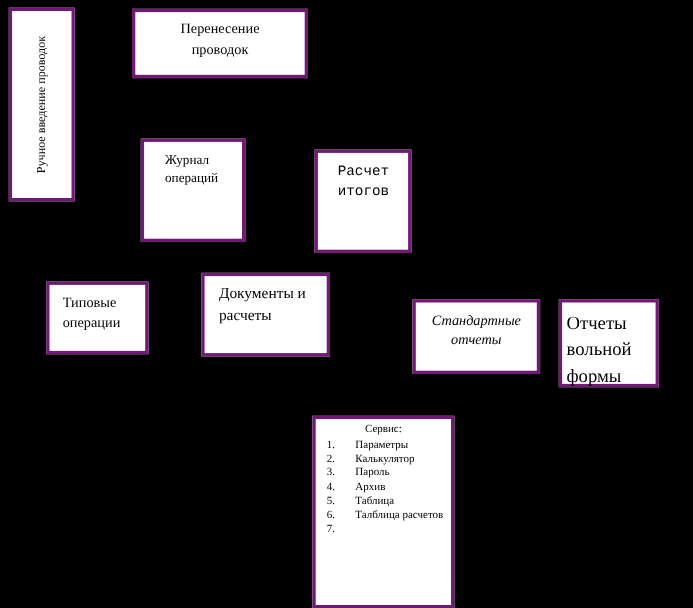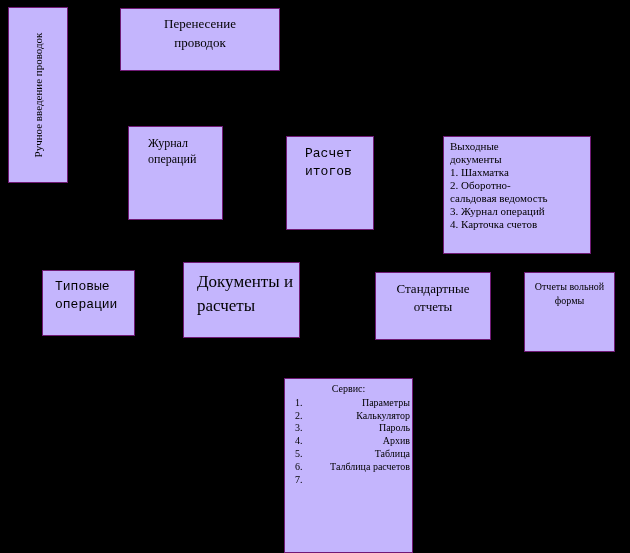--- a/index.html
+++ b/index.html
@@ -8,22 +8,22 @@
     position: relative;
     width: 630px;
     height: 553px;
     background: #000000;
     font-family: "Liberation Serif", serif;
     color: #000000;
     overflow: hidden;
   }
   .box {
     position: absolute;
-    background: #c4b5fd;
-    border: 1px solid #701a75;
+    background: #ffffff;
+    border: 3px solid #701a75;
     box-sizing: border-box;
   }
   
   .box-manual { left: 8px; top: 7px; width: 60px; height: 176px; }
   .box-manual .vtext {
     position: absolute;
     width: 176px; height: 60px;
     left: 50%; top: 50%;
     transform: translate(-50%, -50%) rotate(-90deg);
     display: flex; align-items: center; justify-content: center;
@@ -34,33 +34,33 @@
   .box-transfer { left: 120px; top: 8px; width: 160px; height: 63px; font-size: 13px; line-height: 1.45; text-align: center; padding-top: 6px; }
   .box-transfer .lbl { width: 106px; margin: 0 auto; }
   
   .box-journal { left: 128px; top: 126px; width: 95px; height: 94px; font-size: 12px; line-height: 1.35; padding: 8px 4px 0 19px; }
   
   .box-totals { left: 286px; top: 136px; width: 88px; height: 94px; font-size: 13px; line-height: 1.35; padding: 8px 4px 0 18px; font-family: Liberation Mono, monospace; }
   
   .box-outdocs { left: 443px; top: 136px; width: 148px; height: 118px; font-size: 11px; line-height: 1.18; padding: 3px 4px 0 6px; }
   .od-title, .od-item { white-space: pre-line; }
   
-  .box-typical { left: 42px; top: 270px; width: 93px; height: 66px; font-size: 13px; line-height: 1.4; padding: 7px 4px 0 12px; font-family: Liberation Mono, monospace; }
+  .box-typical { left: 42px; top: 256px; width: 93px; height: 66px; font-size: 13px; line-height: 1.4; padding: 7px 4px 0 12px; }
   
-  .box-docscalcs { left: 183px; top: 262px; width: 117px; height: 76px; font-size: 17px; line-height: 1.4; padding: 7px 4px 0 13px; }
+  .box-docscalcs { left: 183px; top: 248px; width: 117px; height: 76px; font-size: 14px; line-height: 1.4; padding: 7px 4px 0 13px; }
   
-  .box-standard { left: 375px; top: 272px; width: 116px; height: 68px; font-size: 13px; line-height: 1.4; text-align: center; padding: 7px 6px 0 6px; }
+  .box-standard { left: 375px; top: 272px; width: 116px; height: 68px; font-size: 13px; line-height: 1.4; text-align: center; padding: 7px 6px 0 6px; font-style: italic; }
   
-  .box-freeform { left: 524px; top: 272px; width: 91px; height: 80px; font-size: 10px; line-height: 1.4; text-align: center; padding: 7px 4px 0 4px; }
+  .box-freeform { left: 508px; top: 272px; width: 91px; height: 80px; font-size: 17px; line-height: 1.4; padding: 7px 4px 0 4px; }
   
   .box-service { left: 284px; top: 378px; width: 129px; height: 175px; font-size: 10px; line-height: 1.28; padding: 4px 2px 0 2px; }
   .svc-title { text-align: center; margin-bottom: 1px; }
   .svc-row { display: flex; padding-left: 8px; }
   .svc-num { width: 26px; flex: 0 0 26px; }
-  .svc-label { flex: 1; text-align: right; }
+  .svc-label { flex: 1; }
 </style>
 </head>
 <body>
 
 <div class="canvas">
 
   <div class="box box-manual">
     <div class="vtext">Ручное введение проводок</div>
   </div>
 
@@ -69,29 +69,20 @@
   </div>
 
   <div class="box box-journal">
     <div>Журнал операций</div>
   </div>
 
   <div class="box box-totals">
     <div>Расчет итогов</div>
   </div>
 
-  <div class="box box-outdocs">
-    <div class="od-title">Выходные
-документы</div>
-    <div class="od-item">1. Шахматка</div>
-    <div class="od-item">2. Оборотно-
-сальдовая ведомость</div>
-    <div class="od-item">3. Журнал операций</div>
-    <div class="od-item">4. Карточка счетов</div>
-  </div>
 
   <div class="box box-typical">
     <div>Типовые операции</div>
   </div>
 
   <div class="box box-docscalcs">
     <div>Документы и расчеты</div>
   </div>
 
   <div class="box box-standard">

